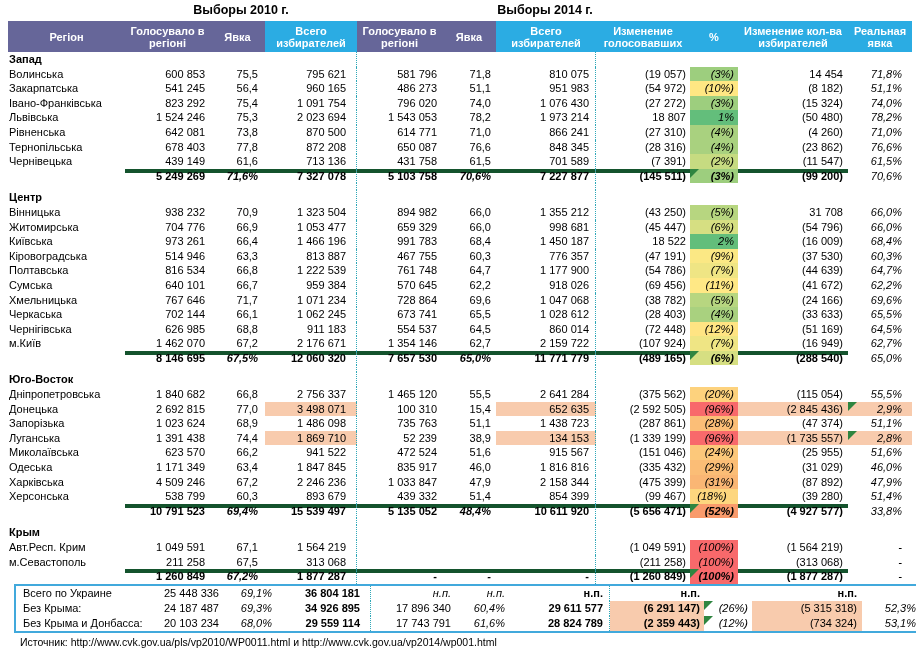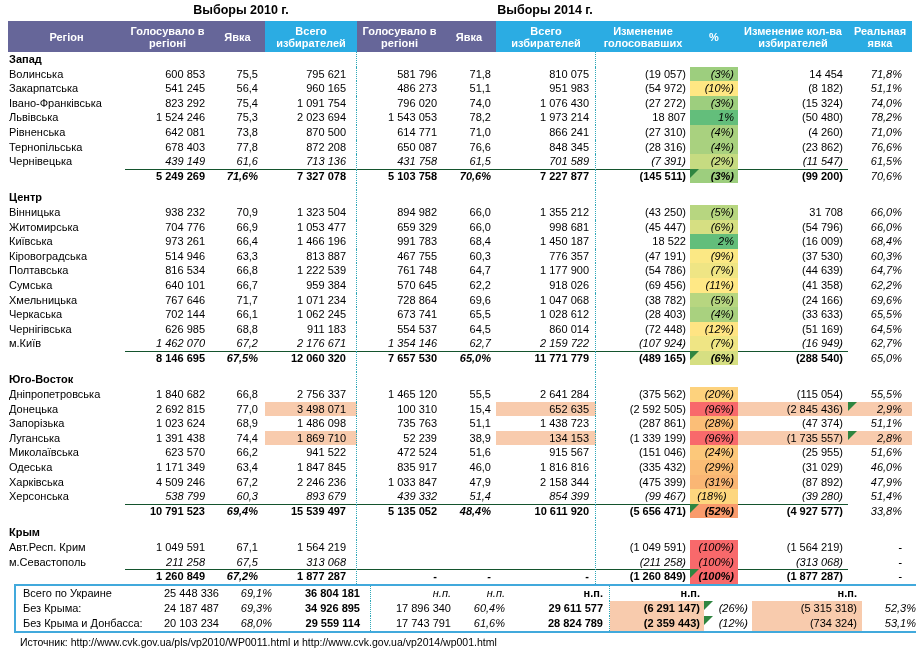--- a/index.html
+++ b/index.html
@@ -44,21 +44,21 @@
   .row .cell:nth-child(9){ padding-right:4px; }
   .row .cell:nth-child(10){ padding-right:5px; }
   .row .cell:nth-child(11){ padding-right:10px; }
 
   .dotR { border-right:1px dotted var(--c-dotted); }
   .gap  { height:7px; }
   .glabel { font-weight:bold; }
   .it { font-style:italic; }
   .b  { font-weight:bold; }
   .bi { font-weight:bold; font-style:italic; }
-  .u  { border-bottom:1px solid #14532d;font-style:italic; }
+  .u  { border-bottom:4px solid #14532d; }
   .hl { background:var(--c-orange); }
   .flag::before {
     content:""; position:absolute; left:0; top:0; width:0; height:0;
     border-top:9px solid var(--c-flag); border-right:9px solid transparent; z-index:2;
   }
 
   
   .bbox { border:2px solid var(--c-box); margin-left:14px; width:910px; box-sizing:border-box; background:#fff; }
   .bbox .grid { margin-left:6px; }
 
@@ -299,21 +299,21 @@
       <div class="grid row">
         <div class="cell region">Сумська</div>
         <div class="cell ">640 101</div>
         <div class="cell ">66,7</div>
         <div class="cell dotR">959 384</div>
         <div class="cell ">570 645</div>
         <div class="cell ">62,2</div>
         <div class="cell dotR">918 026</div>
         <div class="cell ">(69 456)</div>
         <div class="cell it" style="background: rgb(255, 232, 133);">(11%)</div>
-        <div class="cell ">(41 358)</div>
+        <div class="cell ">(41 672)</div>
         <div class="cell it">62,2%</div>
       </div>
       <div class="grid row">
         <div class="cell region">Хмельницька</div>
         <div class="cell ">767 646</div>
         <div class="cell ">71,7</div>
         <div class="cell dotR">1 071 234</div>
         <div class="cell ">728 864</div>
         <div class="cell ">69,6</div>
         <div class="cell dotR">1 047 068</div>

